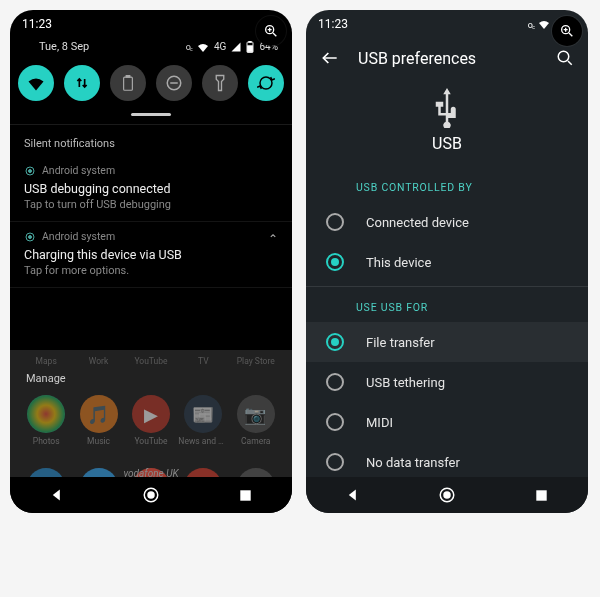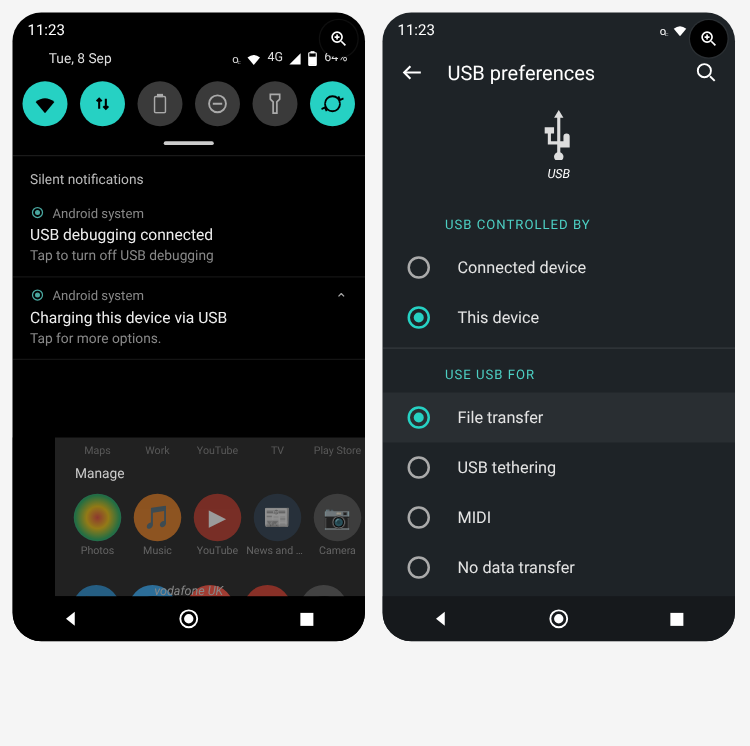--- a/index.html
+++ b/index.html
@@ -66,35 +66,34 @@
   }
   .tile-on { background: #26d1c3; color: #000; }
   .tile-off { background: #3a3a3a; color: #aaa; }
   .handle { width: 40px; height: 3px; background: #ccc; border-radius: 2px; margin: 2px auto 8px; }
   .section-divider { height: 1px; background: rgba(255,255,255,0.1); margin: 0 0 6px; }
   .section-label { padding: 6px 14px; font-size: 11px; color: #bbb; }
   .notif {
     padding: 8px 14px 10px;
     border-bottom: 1px solid rgba(255,255,255,0.08);
   }
-  .notif-app { display: flex; align-items: flex-start; gap: 6px; color: #888; font-size: 10.5px; margin-bottom: 4px; }
+  .notif-app { display: flex; align-items: flex-end; gap: 6px; color: #888; font-size: 10.5px; margin-bottom: 4px; }
   .notif-title { font-size: 12.5px; color: #eee; margin-bottom: 2px; }
   .notif-body { font-size: 11px; color: #888; }
   .notif-header-row { display: flex; justify-content: space-between; align-items: center; }
   .caret { color: #aaa; font-size: 12px; }
   
   .dim-overlay {
     position: absolute; left: 0; right: 0; bottom: 36px; top: 340px;
     background: #000;
   }
   .dim-layer {
     position: absolute; inset: 0;
     background: rgba(60,60,60,0.55);
     padding: 6px 10px 0;
-    margin-left: 34px;
   }
   .row-apps { display: flex; justify-content: space-around; margin: 6px 0 4px; }
   .app-item { display:flex; flex-direction:column; align-items:center; gap:3px; width: 48px;}
   .app-icon { width: 38px; height: 38px; border-radius: 50%; background: #555; display:flex; align-items:center; justify-content:center; font-size:18px; }
   .app-lbl { font-size: 8.5px; color: #999; text-align:center; white-space: nowrap; overflow:hidden; text-overflow:ellipsis; width: 50px;}
   .manage-lbl { font-size: 11px; color: #ccc; padding: 2px 6px 4px; }
   .carrier { position:absolute; bottom:34px; left:0; right:0; text-align:center; font-size:10px; color:#888;font-style:italic; }
   
   .navbar {
     position: absolute; bottom: 0; left: 0; right: 0;
@@ -104,21 +103,21 @@
   }
   .phone-right .navbar { background: #16191c; }
   .nav-btn { width: 20px; height: 20px; display:flex; align-items:center; justify-content:center; }
   
   .appbar {
     display: flex; align-items: center; gap: 18px;
     padding: 10px 14px 10px;
   }
   .appbar-title { font-size: 16px; font-weight: 400; flex: 1; }
   .usb-hero { text-align: center; padding: 10px 0 18px; }
-  .usb-hero .usb-label { font-size: 10px; margin-top: 6px; font-style: italic; }
+  .usb-hero .usb-label { font-size: 16px; margin-top: 6px; }
   .group-label {
     color: #4dd0c4; font-size: 10.5px; letter-spacing: 0.8px;
     padding: 10px 20px 8px 50px;
   }
   .radio-row {
     display: flex; align-items: center; gap: 22px;
     padding: 11px 20px 11px 20px;
   }
   .radio-row.selected-bg { background: rgba(255,255,255,0.05); }
   .radio {

